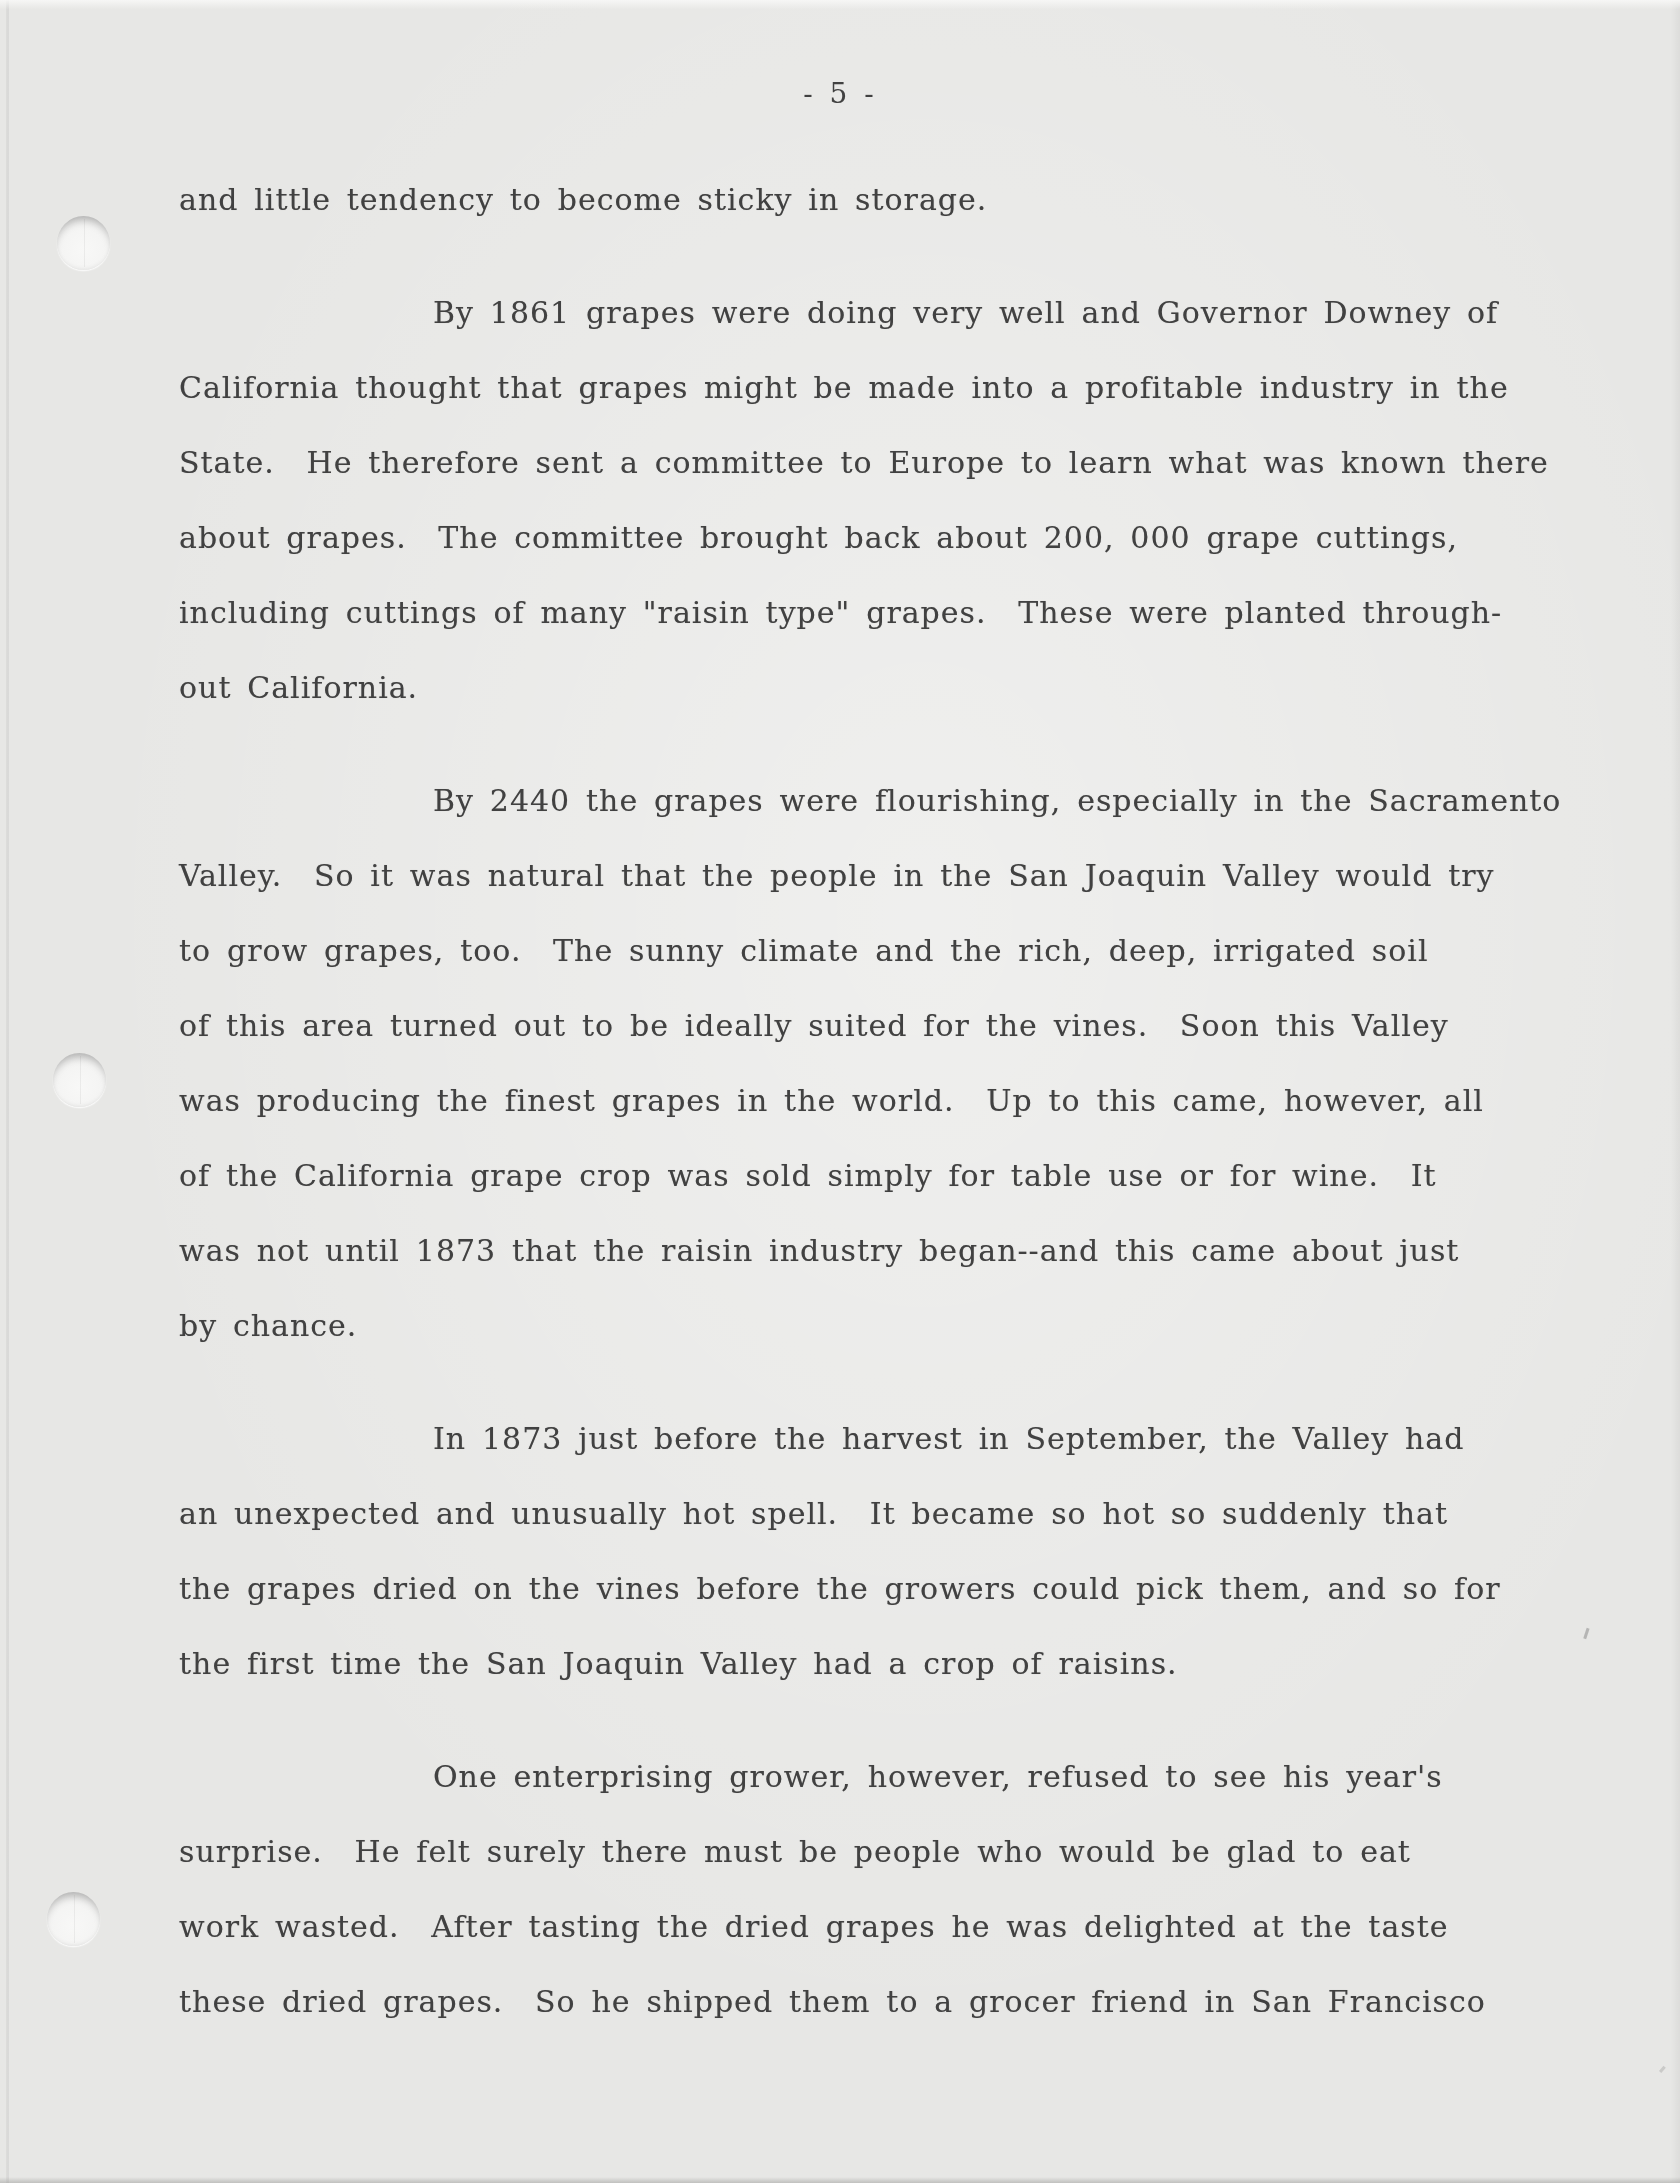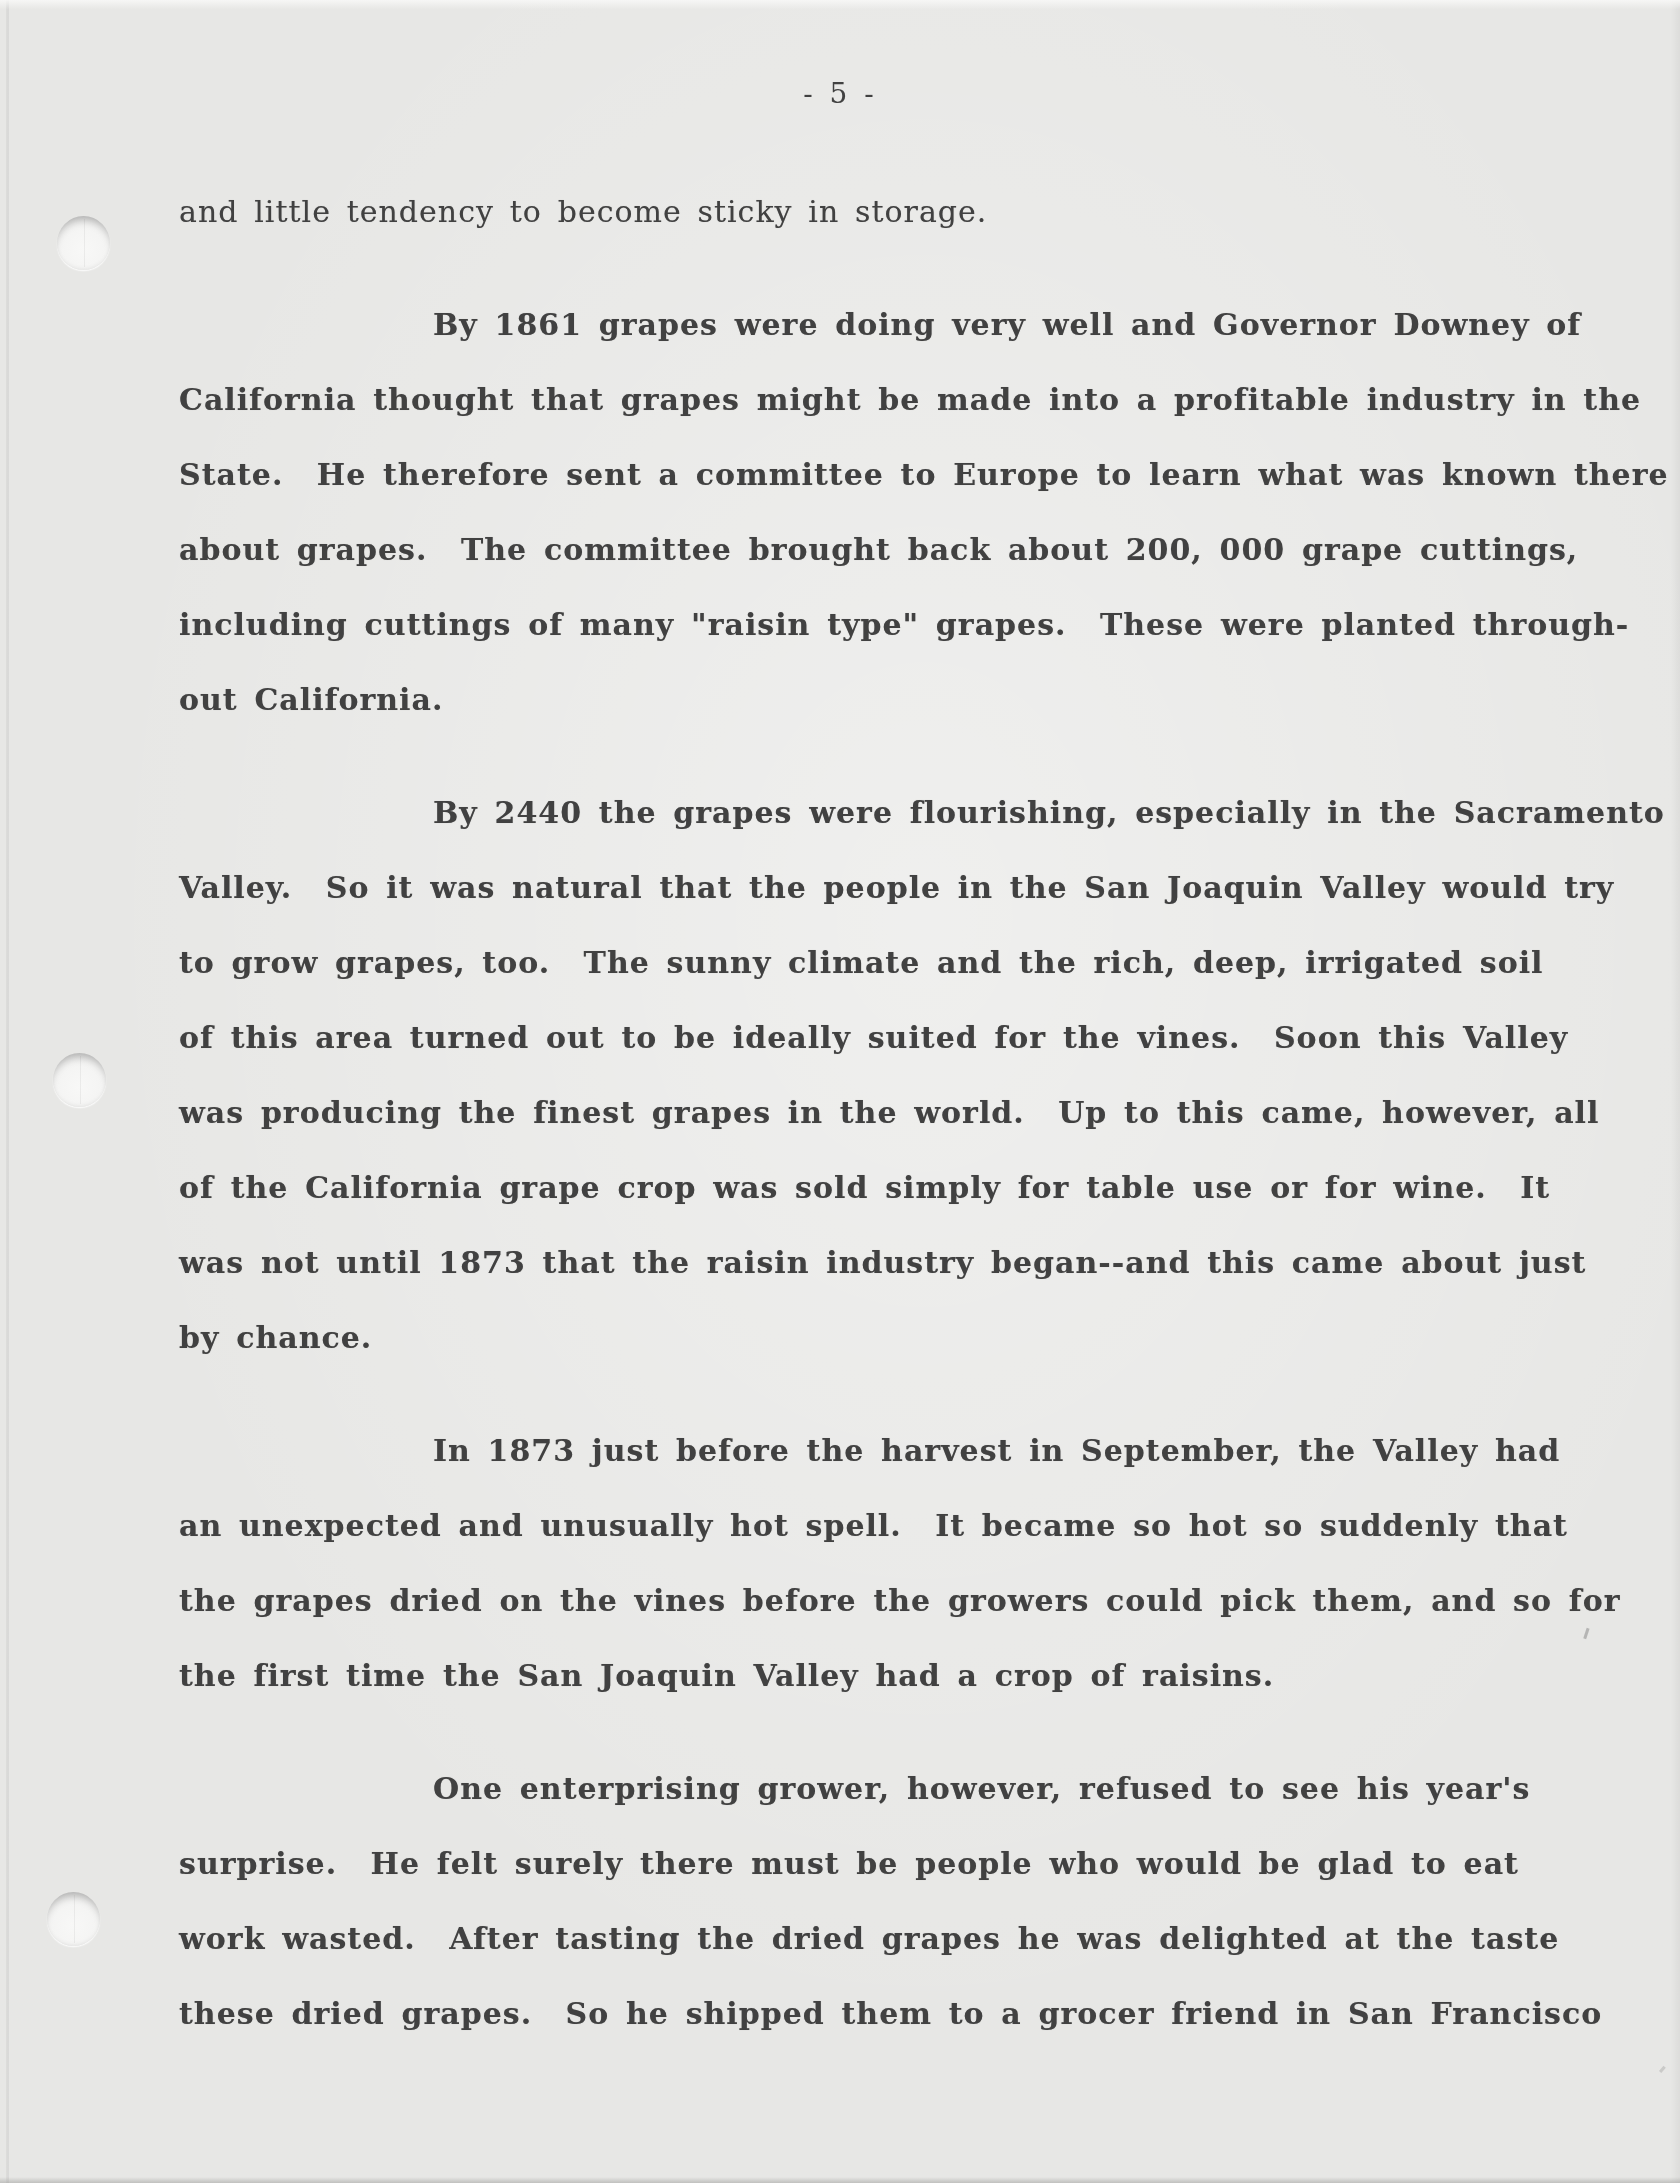--- a/index.html
+++ b/index.html
@@ -36,24 +36,24 @@
     text-align: center;
     font-size: 28px;
     line-height: 40px;
     letter-spacing: 4px;
     white-space: pre;
   }
 
   .doc-body {
     position: absolute;
     left: 179px;
-    top: 174px;
+    top: 162px;
     width: 1391px;
   }
-  .paragraph + .paragraph { margin-top: 38px; font-weight: bold; }
+  .paragraph + .paragraph { margin-top: 38px; }
   .line {
     height: 75px;
     line-height: 75px;
     font-size: 30px;
     letter-spacing: 1px;
     word-spacing: 5.3px;
     white-space: pre;
     text-shadow: 0 0 0.7px rgba(70,70,70,0.35);
   }
   .paragraph.indent .line:first-child { text-indent: 254px; }

